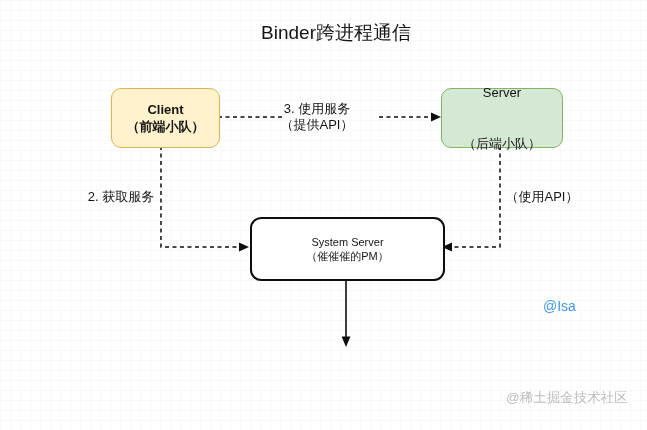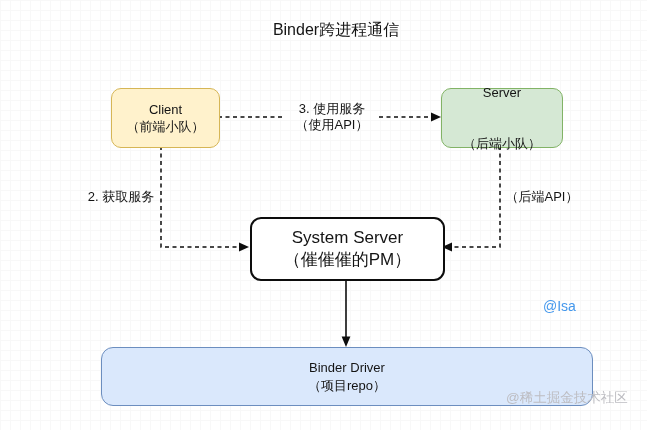--- a/index.html
+++ b/index.html
@@ -12,42 +12,42 @@
     background-color:#ffffff;
     background-image:
       linear-gradient(#f8f8f8 1px, transparent 1px),
       linear-gradient(90deg, #f8f8f8 1px, transparent 1px),
       linear-gradient(#ececec 1px, transparent 1px),
       linear-gradient(90deg, #ececec 1px, transparent 1px);
     background-size:10px 10px,10px 10px,40px 40px,40px 40px;
   }
   .diagram-title{
     position:absolute;left:136px;top:20px;width:400px;
-    text-align:center;font-size:16px;color:#141414;
+    text-align:center;font-size:19px;color:#141414;
   }
   svg.edges{position:absolute;left:0;top:0;pointer-events:none;}
   .node{
     position:absolute;display:flex;flex-direction:column;
     align-items:center;justify-content:center;text-align:center;
     border-radius:10px;font-size:13px;line-height:1.32;color:#141414;
   }
   .node-client{left:111px;top:88px;width:107px;height:58px;
-    background:#FFF2CC;border:1.5px solid #D6B656;}
+    background:#FFF2CC;border:1.5px solid #D6B656;font-weight:bold;}
   .node-server{left:441px;top:88px;width:120px;height:58px;
     background:#D5E8D4;border:1.5px solid #82B366;gap:33px;}
   .node-system-server{left:250px;top:217px;width:191px;height:60px;
     background:#ffffff;border:2px solid #0d0d0d;border-radius:11px;
-    font-size:17px;line-height:1.28;}
+    font-size:11px;line-height:1.28;}
   .node-binder-driver{left:101px;top:347px;width:490px;height:57px;
     background:#DAE8FC;border:1.5px solid #6C8EBF;border-radius:12px;}
   .edge-label{
     position:absolute;text-align:center;font-size:13px;
     line-height:16px;color:#141414;white-space:nowrap;
   }
-  .label-use{left:266px;top:101px;width:132px;}
+  .label-use{left:251px;top:101px;width:132px;}
   .label-get{left:21px;top:189px;width:200px;}
   .label-register{left:482px;top:189px;width:120px;}
   .wm-author{position:absolute;left:543px;top:298px;font-size:14px;color:#4397EC;}
   .wm-community{position:absolute;left:506px;top:389px;font-size:13.5px;color:#BDBDC2;z-index:5;}
 </style>
 </head>
 <body>
 
 <div class="canvas">
 
@@ -81,34 +81,30 @@
   <div class="node node-server">
     <span>Server</span>
     <span>（后端小队）</span>
   </div>
 
   <div class="node node-system-server">
     <span>System Server</span>
     <span>（催催催的PM）</span>
   </div>
 
-  <div class="node node-binder-driver">
-    <span>Binder Driver</span>
-    <span>（项目repo）</span>
-  </div>
 
   <div class="edge-label label-use">
     <div>3. 使用服务</div>
-    <div>（使用API）</div>
+    <div>（提供API）</div>
   </div>
 
   <div class="edge-label label-get">
     <div>2. 获取服务</div>
   </div>
 
   <div class="edge-label label-register">
-    <div>（后端API）</div>
+    <div>（使用API）</div>
   </div>
 
   <div class="wm-author">@Isa</div>
   <div class="wm-community">@稀土掘金技术社区</div>
 
 </div>
 
 </body></html>

